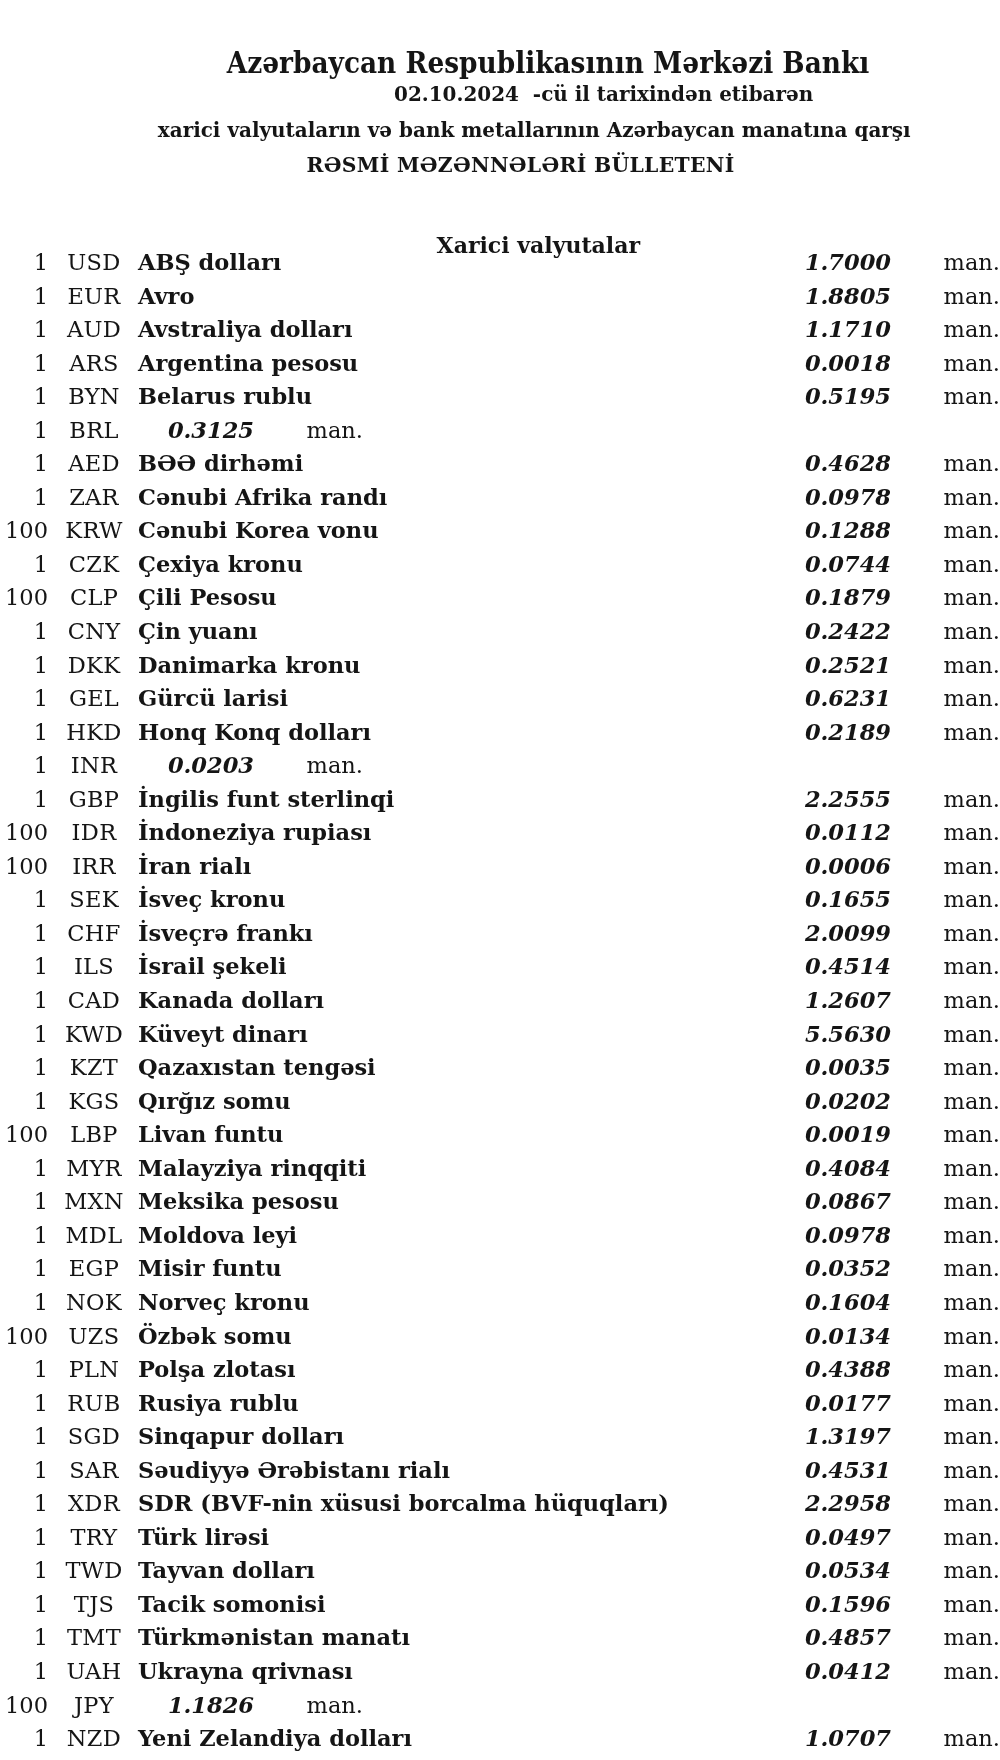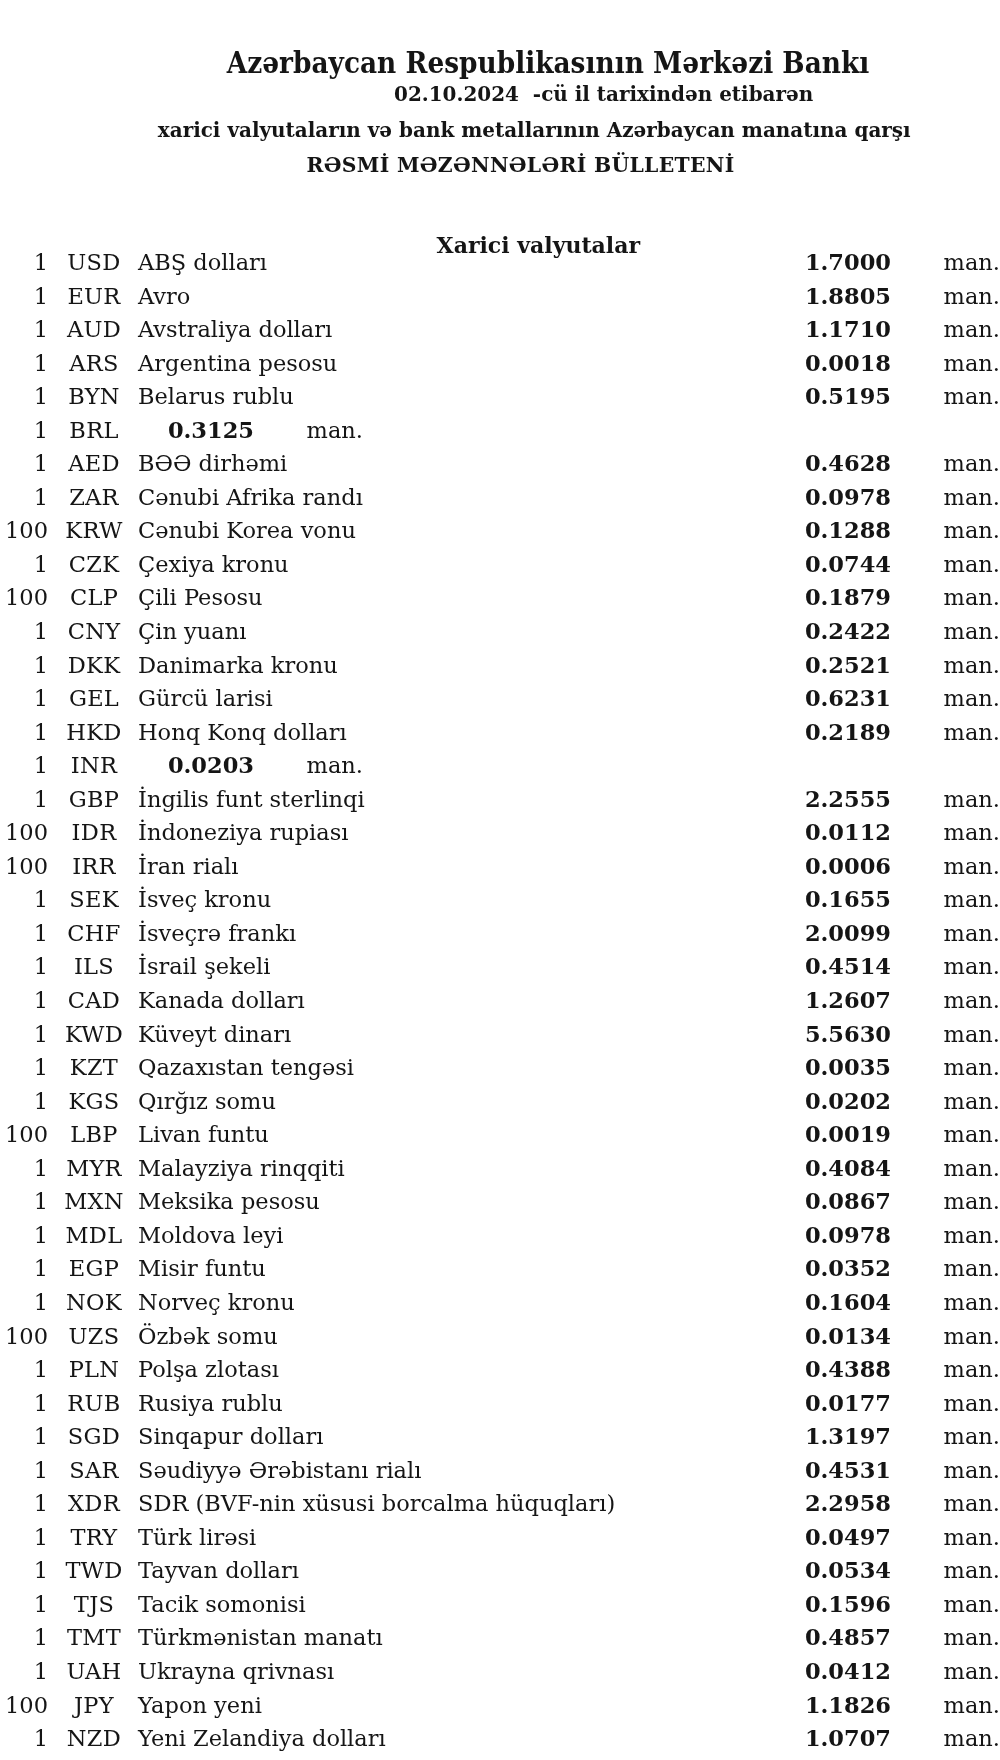--- a/index.html
+++ b/index.html
@@ -29,22 +29,22 @@
   .row{
     display:flex;
     align-items:baseline;
     height:33.55px;
     line-height:33.55px;
     font-size:22.5px;
   }
   .cell{white-space:nowrap;overflow:visible;}
   .qty{flex:0 0 48px;text-align:right;}
   .code{flex:0 0 80px;margin-left:6px;text-align:center;letter-spacing:0.3px;}
-  .name{flex:1 1 auto;margin-left:4px;text-align:left;}
-  .rate{flex:0 0 120px;text-align:right;font-weight:bold;}
+  .name{flex:1 1 auto;margin-left:4px;text-align:left;font-weight:bold;}
+  .rate{flex:0 0 120px;text-align:right;font-weight:bold;font-style:italic;}
   .unit{flex:0 0 88px;margin-left:21px;text-align:right;}
 </style>
 </head>
 <body>
 
 <div class="page">
   <div class="hline title-line">
     <span>Azərbaycan Respublikasının Mərkəzi Bankı</span>
   </div>
   <div class="hline date-line">
@@ -355,21 +355,20 @@
       <div class="row">
         <span class="cell qty">1</span>
         <span class="cell code">UAH</span>
         <span class="cell name">Ukrayna qrivnası</span>
         <span class="cell rate">0.0412</span>
         <span class="cell unit">man.</span>
       </div>
       <div class="row">
         <span class="cell qty">100</span>
         <span class="cell code">JPY</span>
-        <span class="cell name">Yapon yeni</span>
         <span class="cell rate">1.1826</span>
         <span class="cell unit">man.</span>
       </div>
       <div class="row">
         <span class="cell qty">1</span>
         <span class="cell code">NZD</span>
         <span class="cell name">Yeni Zelandiya dolları</span>
         <span class="cell rate">1.0707</span>
         <span class="cell unit">man.</span>
       </div>

